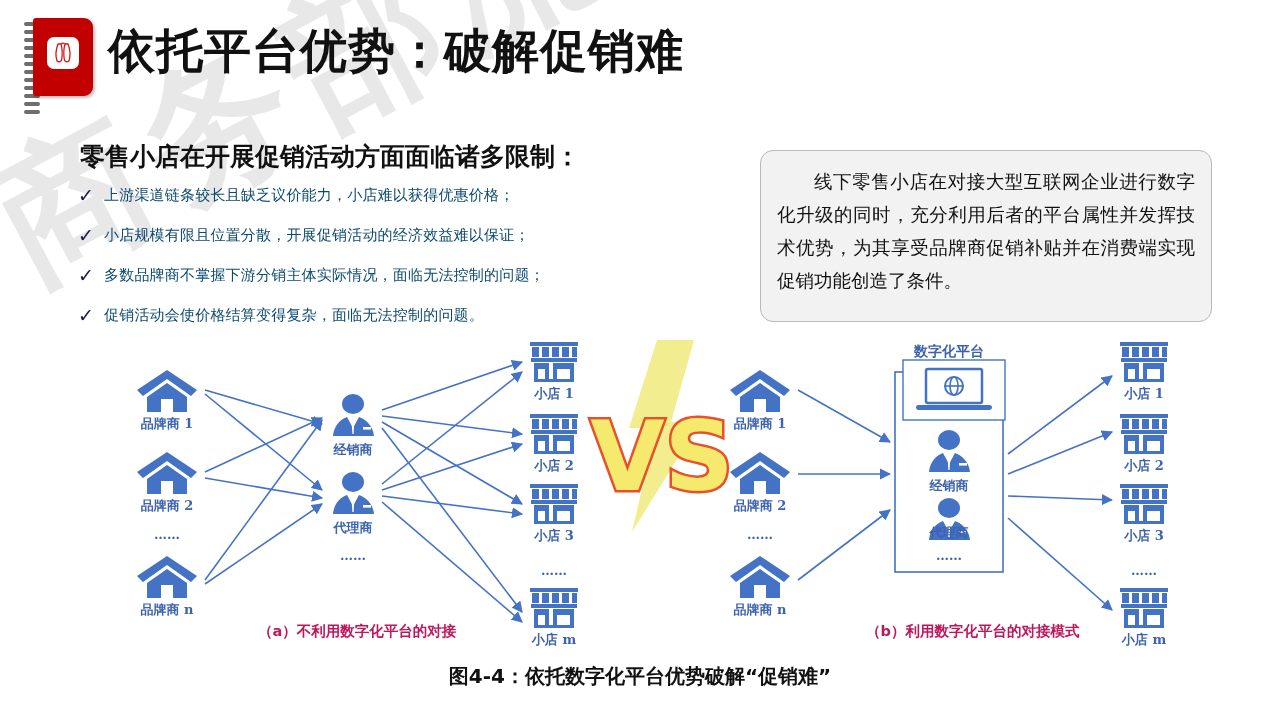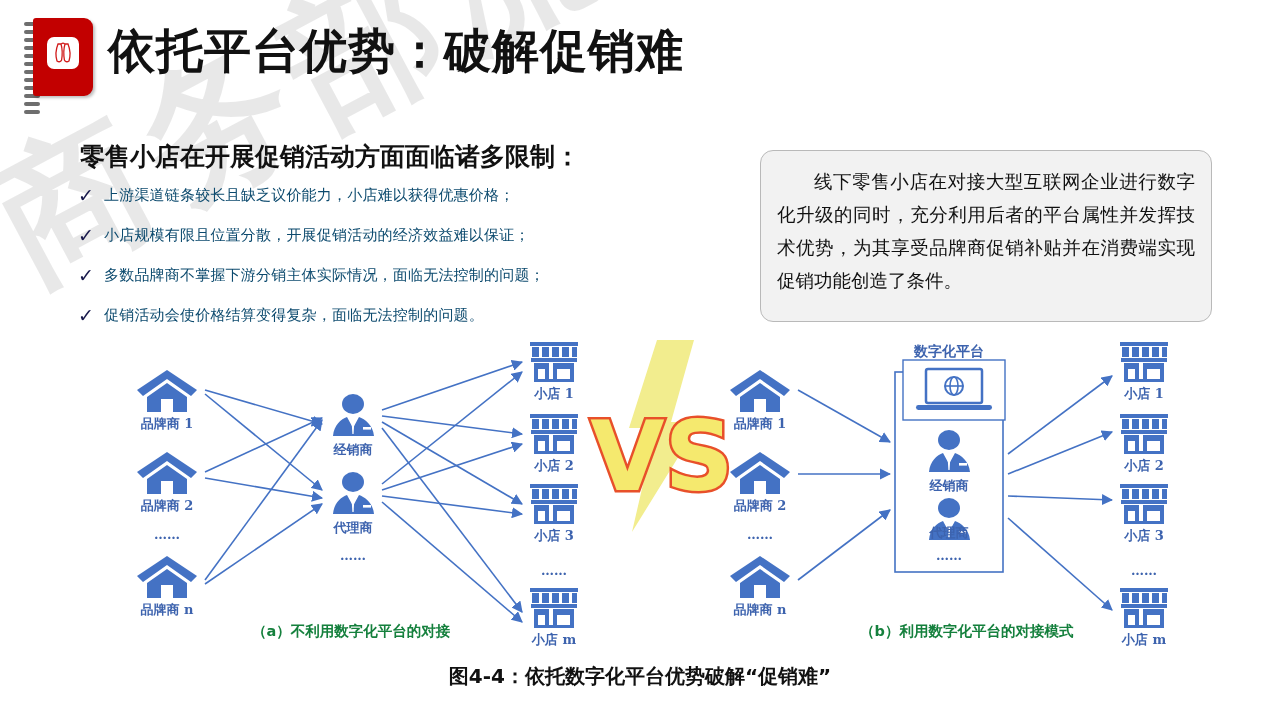--- a/index.html
+++ b/index.html
@@ -83,22 +83,22 @@
     margin:0;font-size:18.5px;line-height:33px;color:#111;
     text-indent:2em;text-align:justify;
     font-family:"DejaVu Sans","Liberation Sans",sans-serif;
   }
 
   
   .figure{position:absolute;left:0;top:332px;width:1280px;height:360px;z-index:3;}
   .figsvg{position:absolute;left:0;top:0;}
 
   .caption{
-    position:absolute;font-size:14.5px;font-weight:700;color:#15803d;
-    font-family:"DejaVu Sans","Liberation Sans",sans-serif;white-space:nowrap;
+    position:absolute;font-size:14.5px;font-weight:700;color:#be185d;
+    font-family:"DejaVu Sans","Liberation Sans",sans-serif;white-space:nowrap;margin-left:6px;
   }
   .cap-a{left:252px;top:622px;}
   .cap-b{left:860px;top:622px;}
   .figtitle{
     position:absolute;left:0;top:663px;width:1280px;text-align:center;
     font-size:20px;font-weight:700;color:#111;z-index:3;
     font-family:"DejaVu Sans","Liberation Sans",sans-serif;
   }
 
   .nodelabel{

